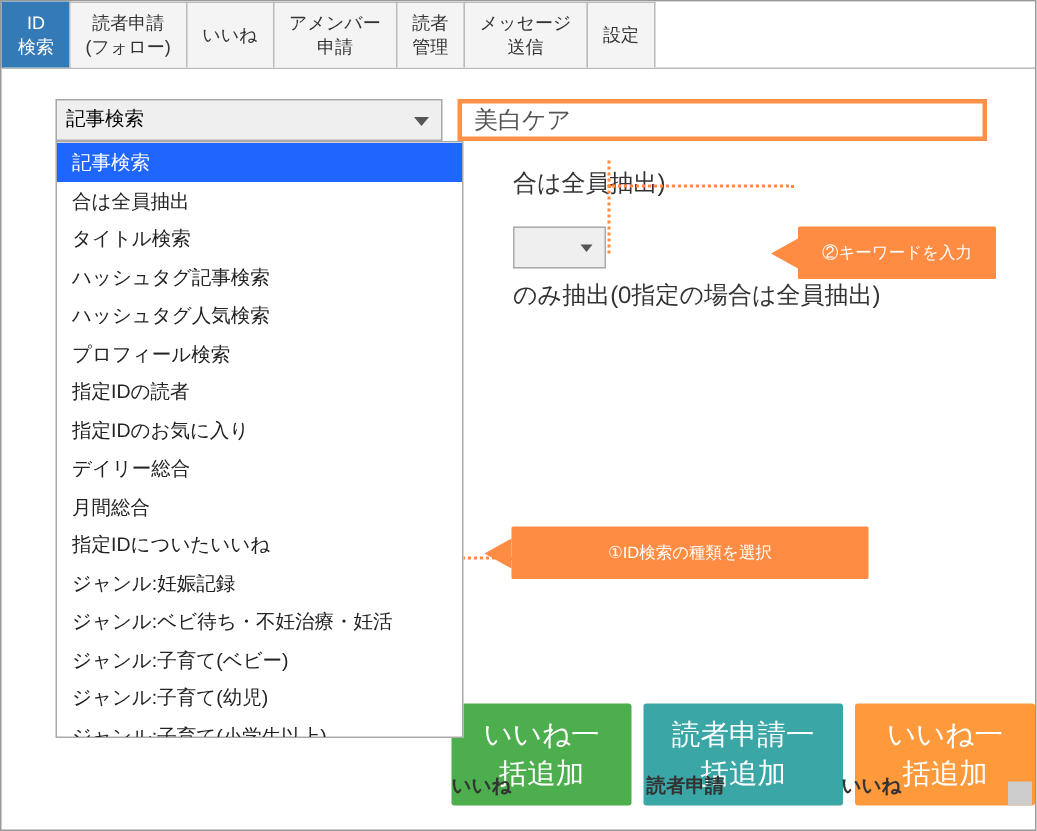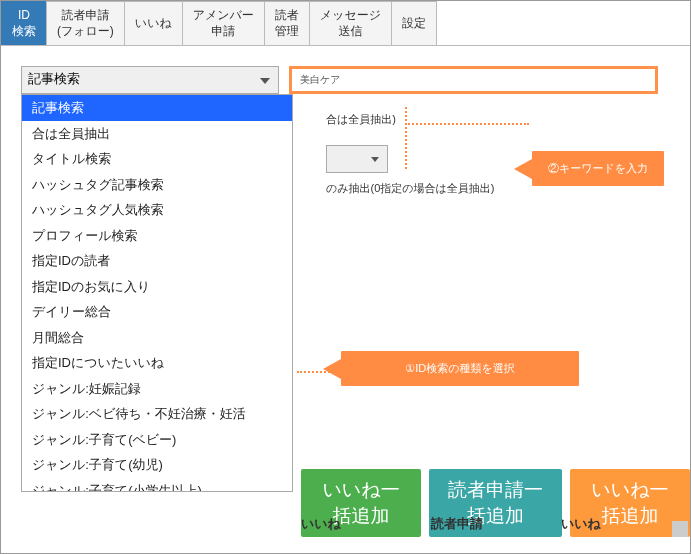--- a/index.html
+++ b/index.html
@@ -35,20 +35,21 @@
     margin-right: -1px;
   }
   .tab.active {
     background: #337ab7;
     color: #fff;
     border-color: #337ab7;
   }
   .content {
     padding: 20px 32px 0 20px;
     position: relative;
+    margin-left: 16px;
   }
   .row1 {
     display: flex;
     gap: 10px;
     margin-bottom: 10px;
   }
   .select-box {
     flex: 0 0 258px;
     height: 28px;
     border: 1px solid #aaa;
@@ -63,21 +64,21 @@
     right: 8px; top: 11px;
     border-left: 5px solid transparent;
     border-right: 5px solid transparent;
     border-top: 6px solid #555;
   }
   .search-input {
     flex: 1;
     height: 28px;
     border: 3px solid #ff9248;
     padding: 2px 8px;
-    font-size: 10px;
+    font-size: 16px;
     color: #555;
   }
   .dropdown {
     position: absolute;
     left: 20px;
     top: 48px;
     width: 272px;
     height: 398px;
     background: #fff;
     border: 1px solid #aaa;
@@ -94,21 +95,21 @@
     color: #222;
     line-height: 1.5;
     cursor: pointer;
     white-space: nowrap;
   }
   .dropdown-item.selected {
     background: #1e66ff;
     color: #fff;
   }
   .hint-text {
-    font-size: 11px;
+    font-size: 16px;
     color: #333;
     margin: 18px 0 18px 0;
     padding-left: 305px;
   }
   .small-select {
     width: 62px;
     height: 28px;
     border: 1px solid #aaa;
     background: #efefef;
     margin-left: 305px;

